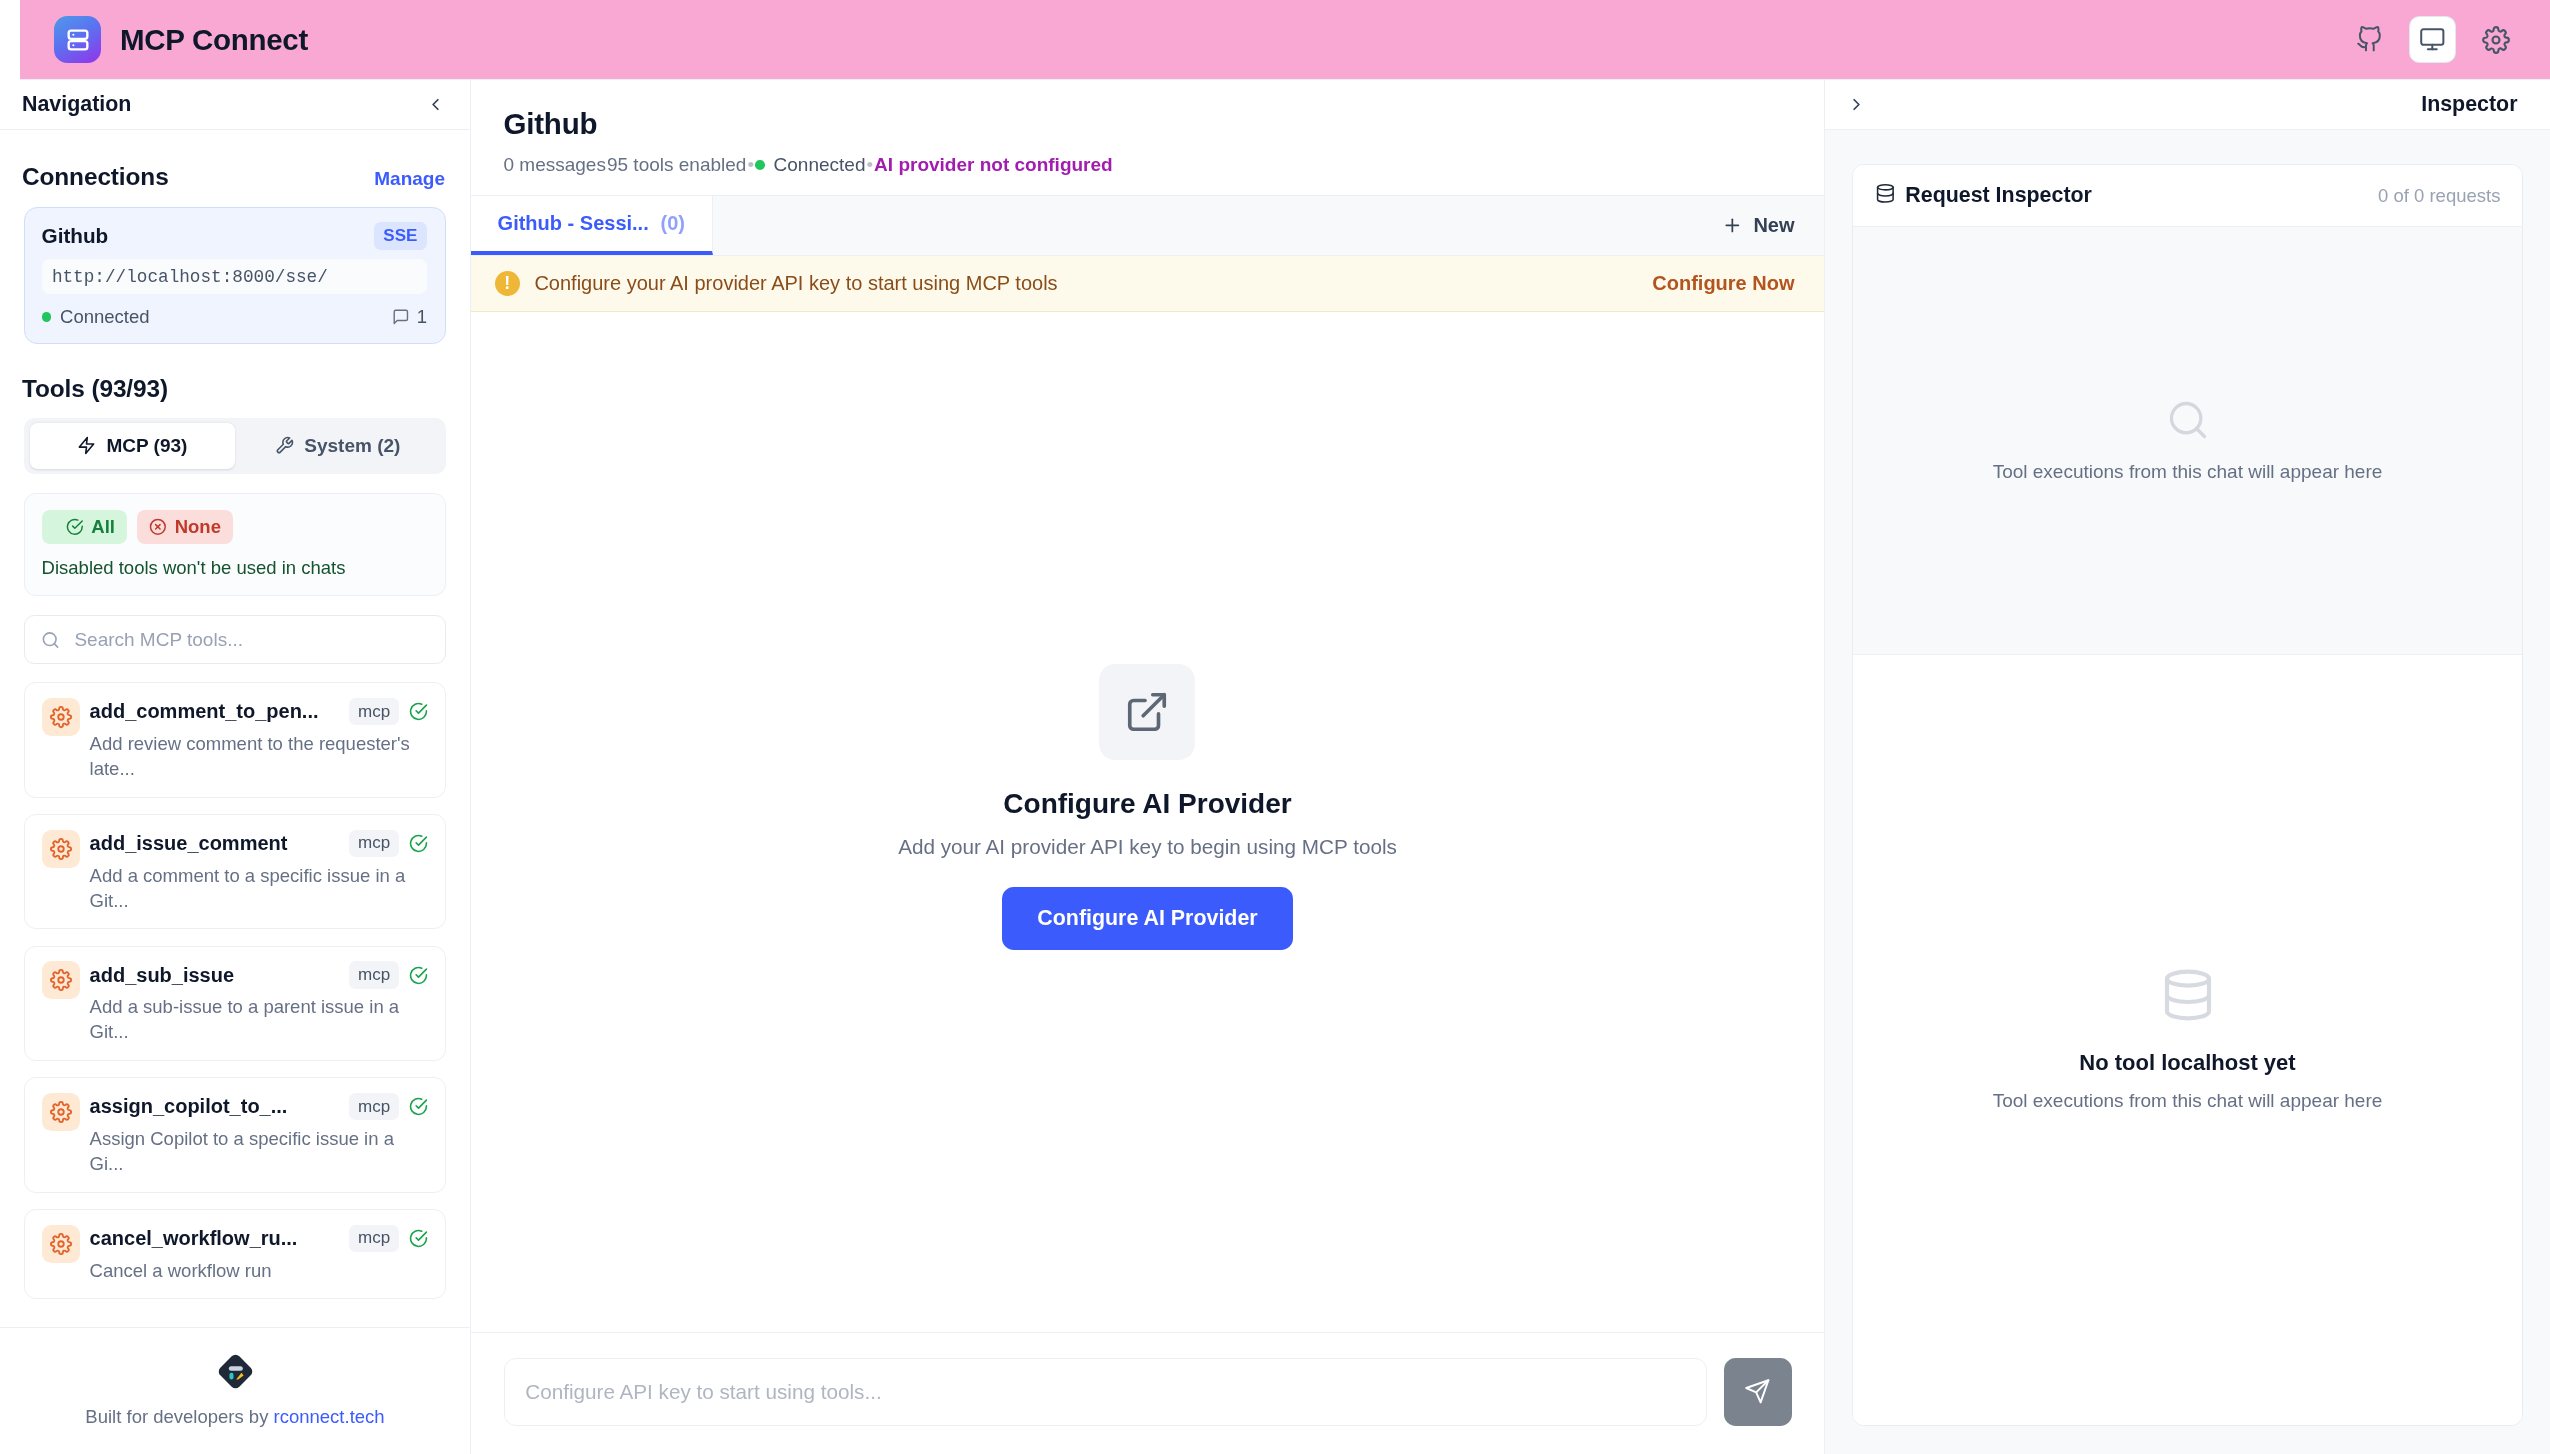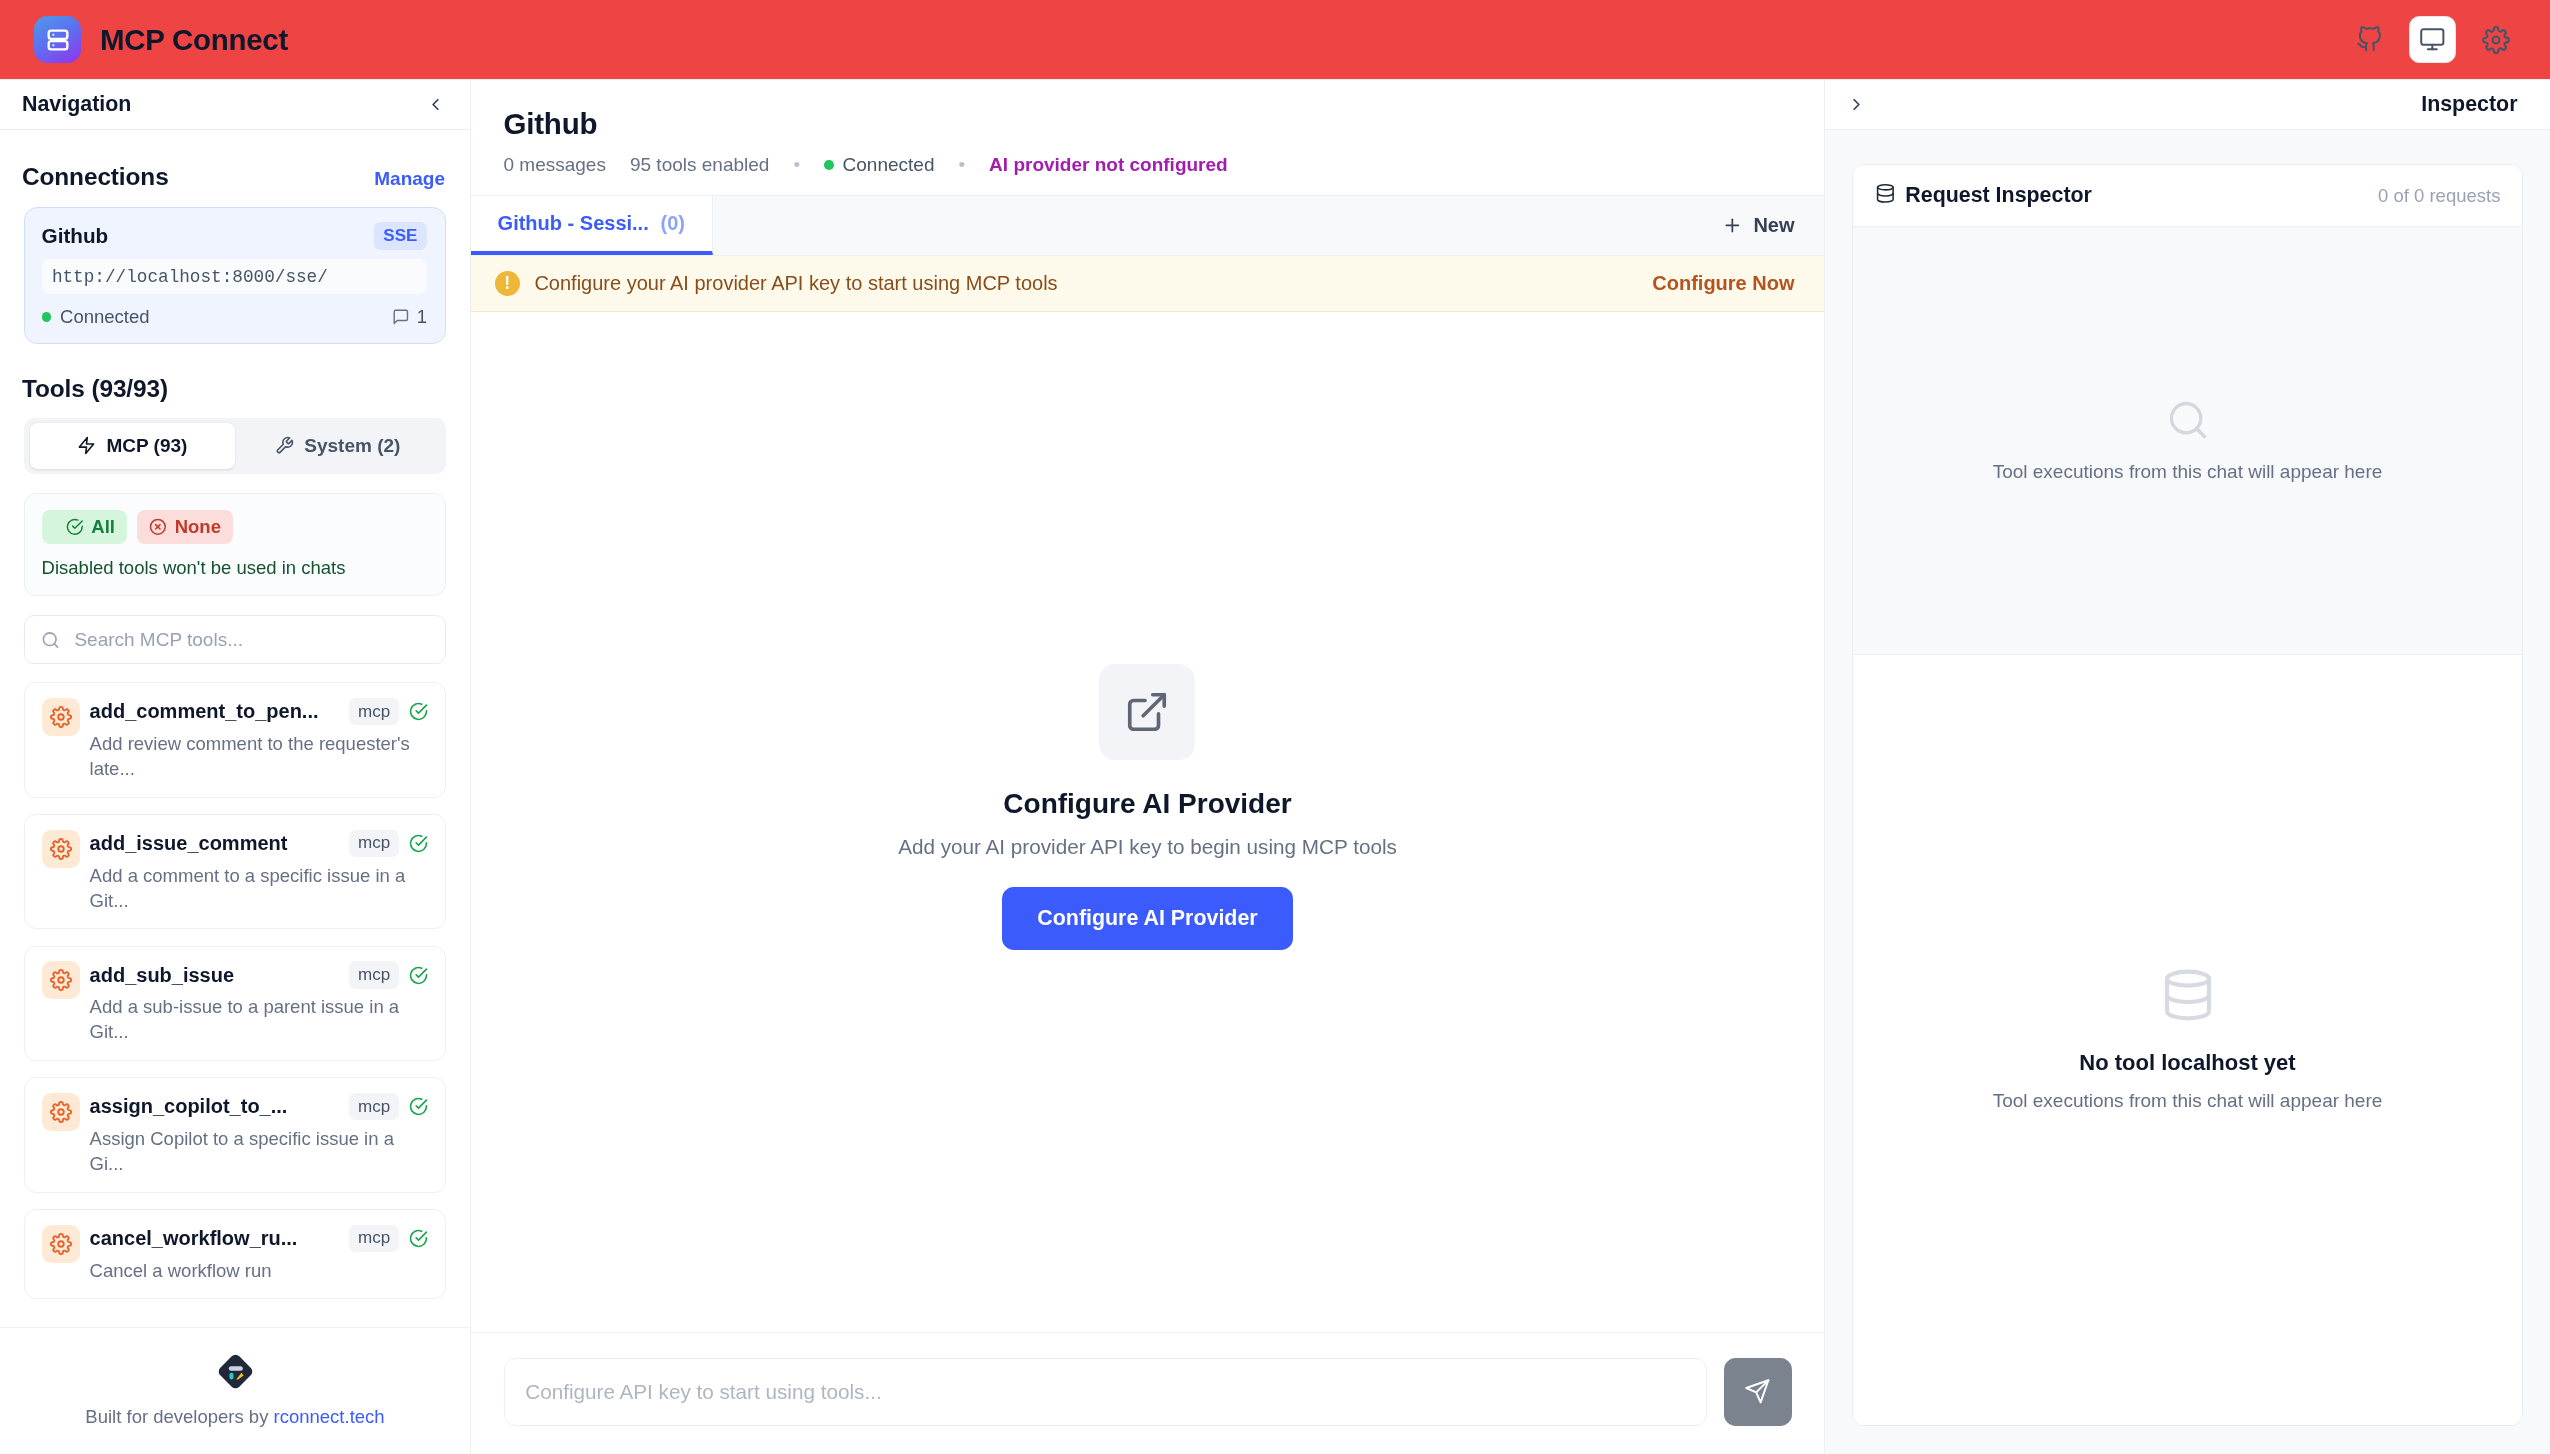--- a/index.html
+++ b/index.html
@@ -10,22 +10,23 @@
     color: #101828;
     overflow: hidden;
   }
   .app { display: flex; flex-direction: column; width: 2550px; height: 1455px; }
 
   
   .topbar {
     height: 80px; min-height: 80px;
     display: flex; align-items: center;
     padding: 0 31px 0 34px;
-    background: #ef4444;
+    background: #f9a8d4;
     border-bottom: 1.5px solid #eceff3;
+    margin-left: 20px;
   }
   .brand { display: flex; align-items: center; gap: 19px; }
   .brand-logo {
     width: 47px; height: 47px; border-radius: 13.3px;
     background: linear-gradient(150deg, #4f9ae8 0%, #5b72f0 45%, #9333ea 100%);
     display: flex; align-items: center; justify-content: center;
   }
   .brand-title { font-size: 29.5px; font-weight: bold; letter-spacing: -0.3px; color: #0f172a; }
   .topbar-spacer { flex: 1; }
   .topbar-actions { display: flex; align-items: center; gap: 16.2px; }
@@ -159,21 +160,21 @@
     display: flex; flex-direction: column; align-items: center; gap: 13.3px;
   }
   .footer-mark { width: 43px; height: 43px; display: flex; align-items: center; justify-content: center; }
   .footer-text { font-size: 18.5px; color: #667085; }
   .footer-text a { color: #3b5bfd; text-decoration: none; }
 
   
   .center { flex: 1; min-width: 0; display: flex; flex-direction: column; background: #fff; border-right: 1.5px solid #eceff3; }
   .chat-head { padding: 26.6px 32.5px 19px 32.5px; }
   .chat-title { font-size: 29.5px; font-weight: bold; color: #0f172a; letter-spacing: -0.2px; }
-  .chat-meta { margin-top: 13.3px; display: flex; align-items: center; gap: 24px; font-size: 19px; color: #667085; }
+  .chat-meta { margin-top: 13.3px; display: flex; align-items: center; gap: 1px; font-size: 19px; color: #667085; }
   .meta-sep { color: #b9c0cc; }
   .meta-conn { display: flex; align-items: center; gap: 8.9px; color: #475467; }
   .meta-warn { color: #a21caf; font-weight: bold; }
 
   .tabbar {
     display: flex; align-items: stretch;
     background: #f8f9fb; border-top: 1.5px solid #eceff3; border-bottom: 1.5px solid #eceff3;
     height: 61px; min-height: 61px;
   }
   .tab {

